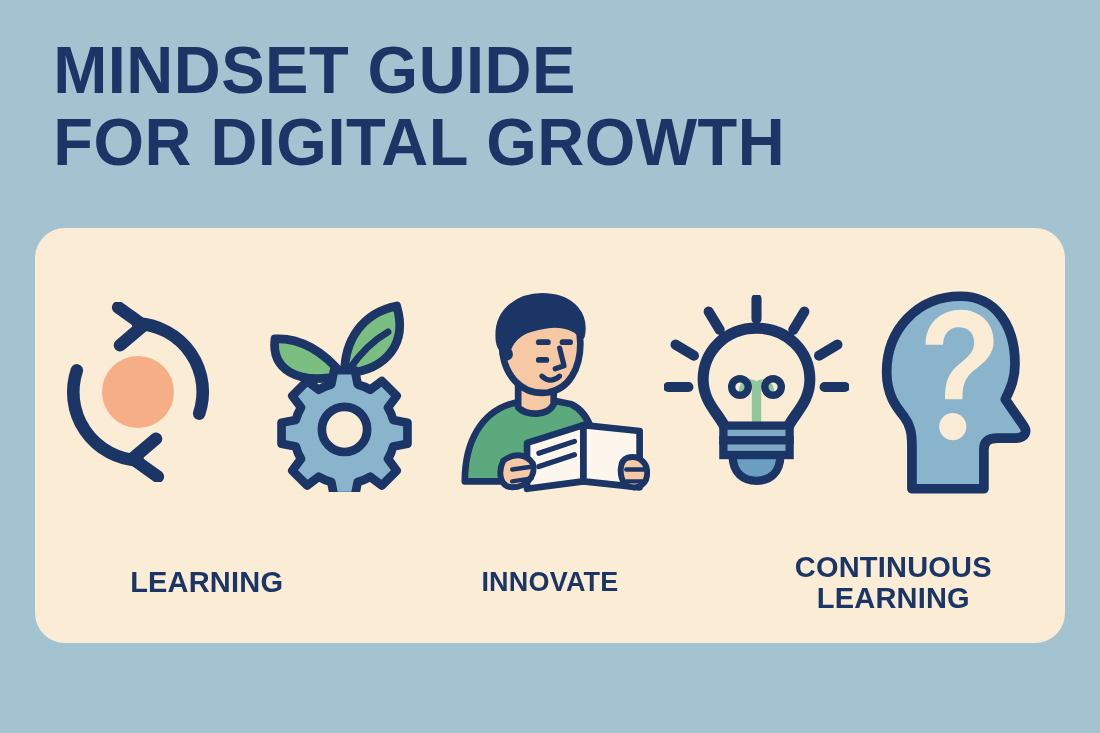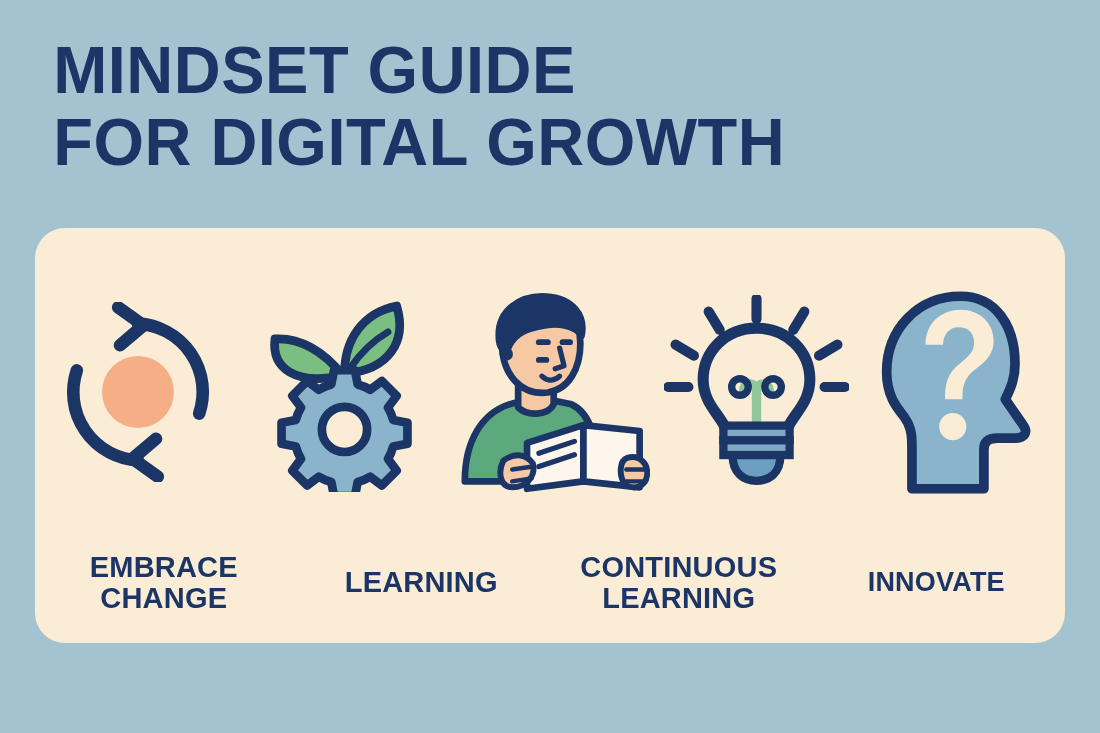--- a/index.html
+++ b/index.html
@@ -174,35 +174,31 @@
           <path d="M44 3 C22 3 6 20 6 42 C6 54 11 60 15 65 C18 69 19 73 19 80 L19 102 L56 102 L56 82 C56 78 58 76 63 76 L72 76 C77 76 79 73 76 69 L67 56 C70 50 72 45 72 38 C72 18 62 3 44 3 Z" fill="#8ab4cc" stroke="#1b3666" stroke-width="5" stroke-linejoin="round"></path>
           <path d="M26 28 C26 16 35 10 44 10 C54 10 61 17 61 26 C61 36 52 39 48 44 C45 48 45 52 45 56 L36 56 C36 49 37 44 41 40 C45 36 51 33 51 27 C51 22 48 19 43 19 C38 19 35 23 35 28 Z" fill="#fbecd6"></path>
           <circle cx="40" cy="70" r="7" fill="#fbecd6"></circle>
         </svg>
       </div>
 
     </div>
 
     <div class="label-row">
 
-      <div class="label-cell">
-        <span class="ln">EMBRACE</span>
-        <span class="ln">CHANGE</span>
-      </div>
 
       <div class="label-cell">
         <span class="ln">LEARNING</span>
+      </div>
+
+      <div class="label-cell narrow">
+        <span class="ln">INNOVATE</span>
       </div>
 
       <div class="label-cell">
         <span class="ln">CONTINUOUS</span>
         <span class="ln">LEARNING</span>
       </div>
 
-      <div class="label-cell narrow">
-        <span class="ln">INNOVATE</span>
-      </div>
-
 
     </div>
 
   </div>
 </div>
 
 </body></html>

